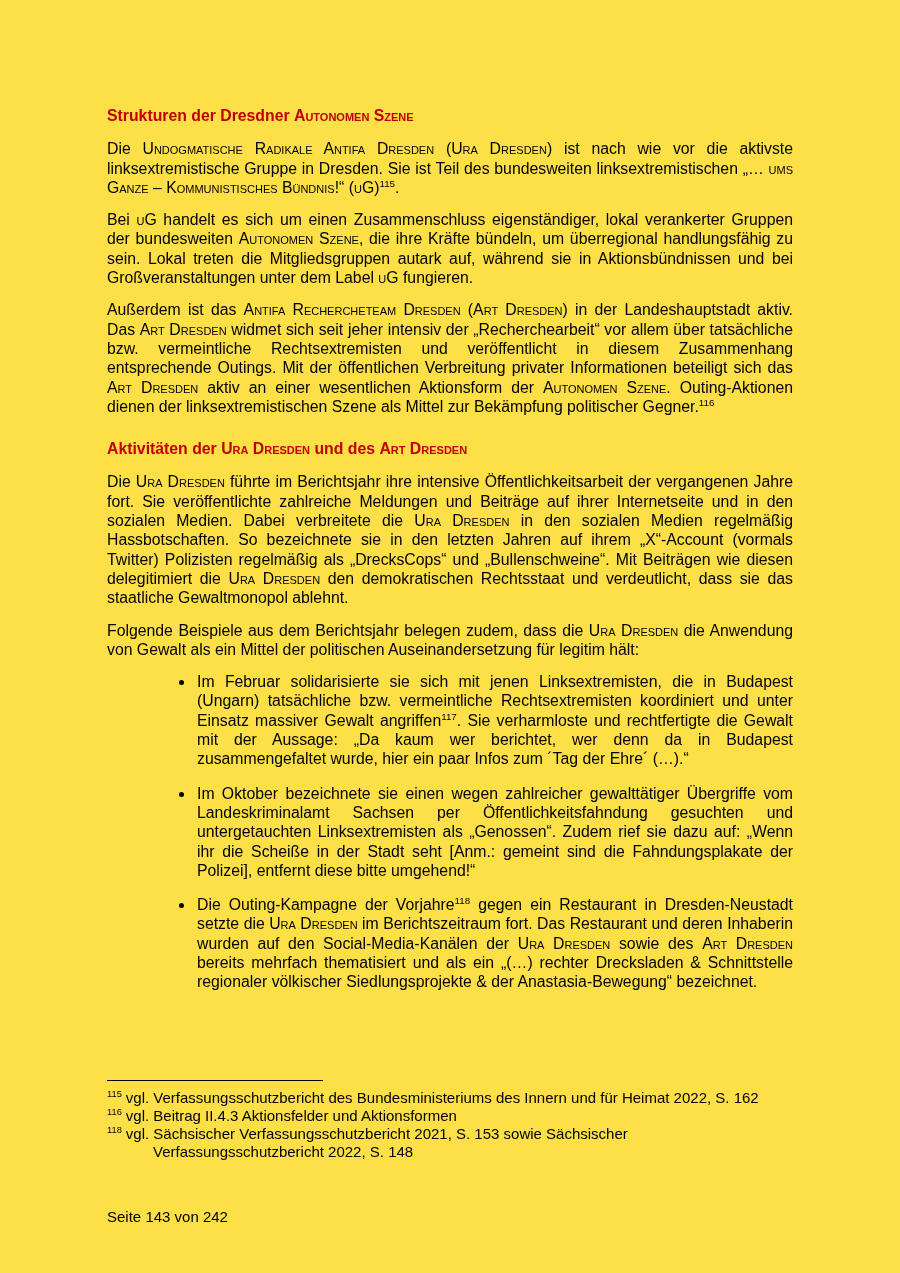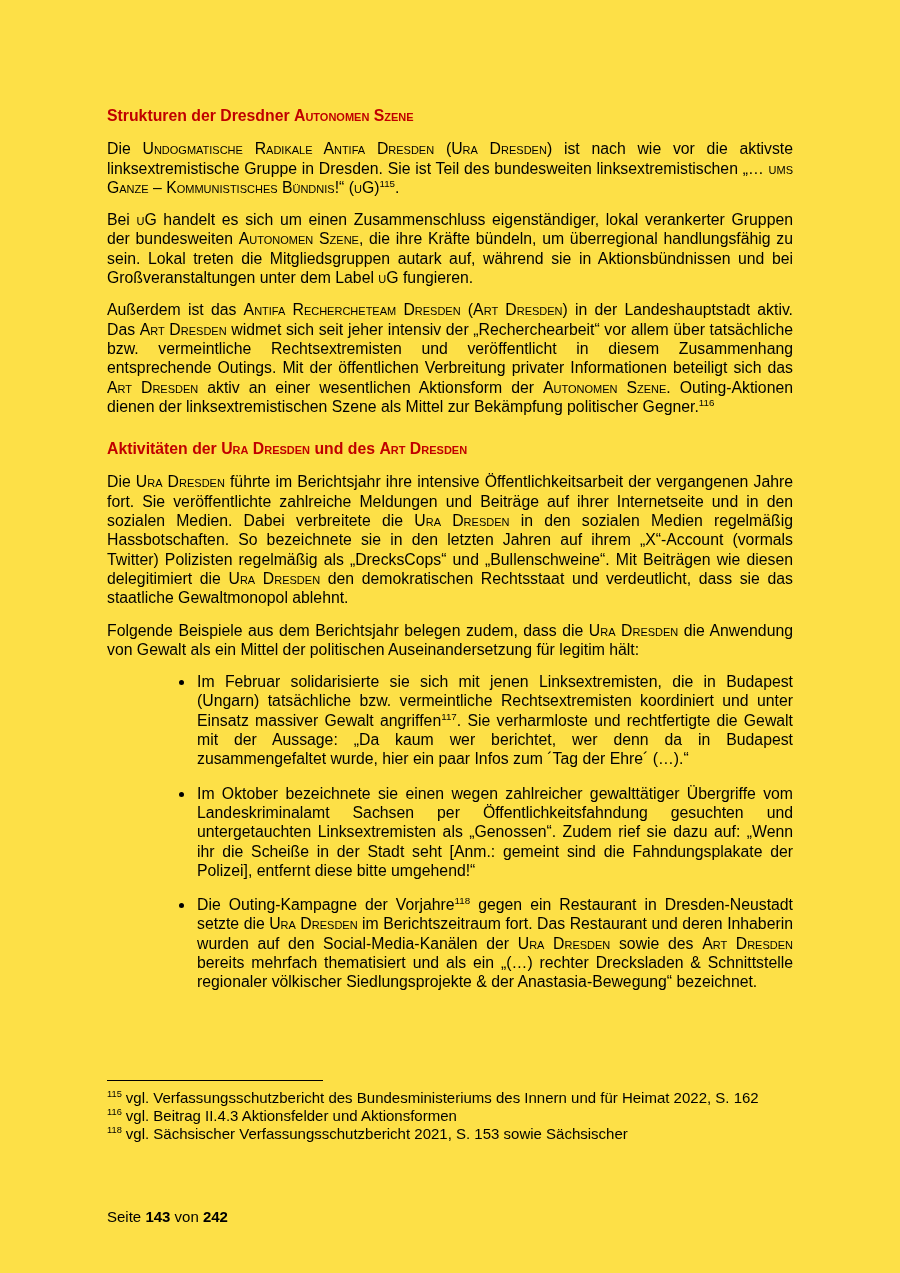--- a/index.html
+++ b/index.html
@@ -62,21 +62,21 @@
     margin-bottom: 8px;
   }
   .fn sup { margin-right: 4px; }
   .fn-cont { padding-left: 46px; }
   .footer {
     position: absolute;
     left: 107px;
     top: 1207px;
     font-size: 15px;
   }
-  .b { font-weight: bold; }
+  .b { font-weight: normal; }
 </style>
 </head>
 <body>
 
 <div class="page">
 
   <div class="content">
 
     <h2 class="heading" style="color: rgb(192, 0, 0);"><span>Strukturen der Dresdner </span><span class="sc">Autonomen Szene</span></h2>
 
@@ -104,20 +104,23 @@
     <div class="fn-rule"></div>
     <div class="fn">
       <sup>115</sup><span><span>vgl. Verfassungsschutzbericht des Bundesministeriums des Innern und für Heimat 2022, S. 162</span></span>
     </div>
     <div class="fn">
       <sup>116</sup><span><span>vgl. Beitrag II.4.3 Aktionsfelder und Aktionsformen</span></span>
     </div>
     <div class="fn">
       <sup>118</sup><span><span>vgl. Sächsischer Verfassungsschutzbericht 2021, S. 153 sowie Sächsischer</span></span>
     </div>
+    <div class="fn fn-cont">
+      <span><span>Verfassungsschutzbericht 2022, S. 148</span></span>
+    </div>
   </div>
 
   <div class="footer">
     <span>Seite</span>
     <span class="b">143</span>
     <span>von</span>
     <span class="b">242</span>
   </div>
 
 </div>

